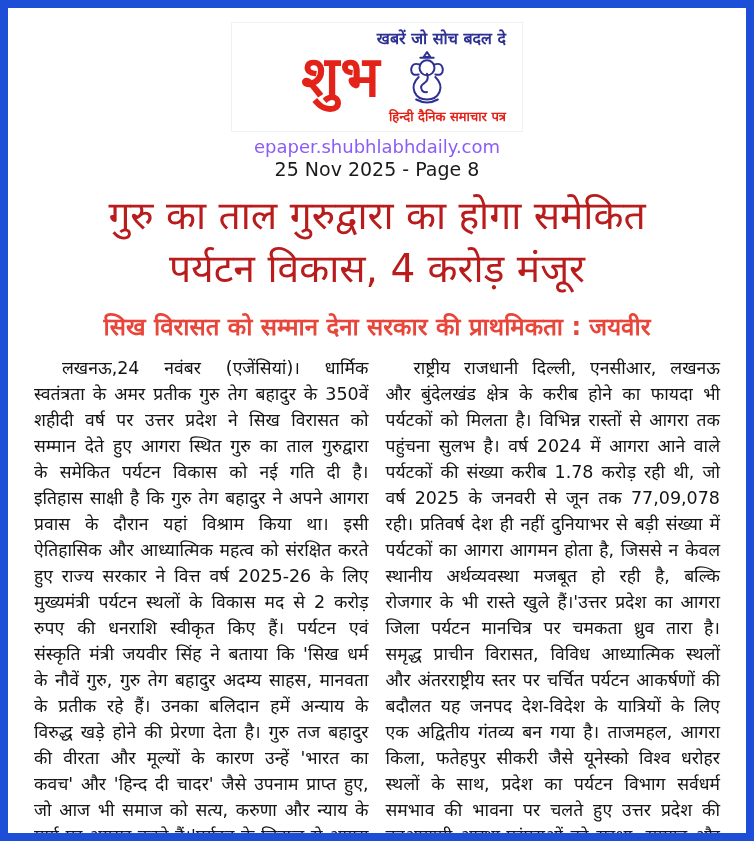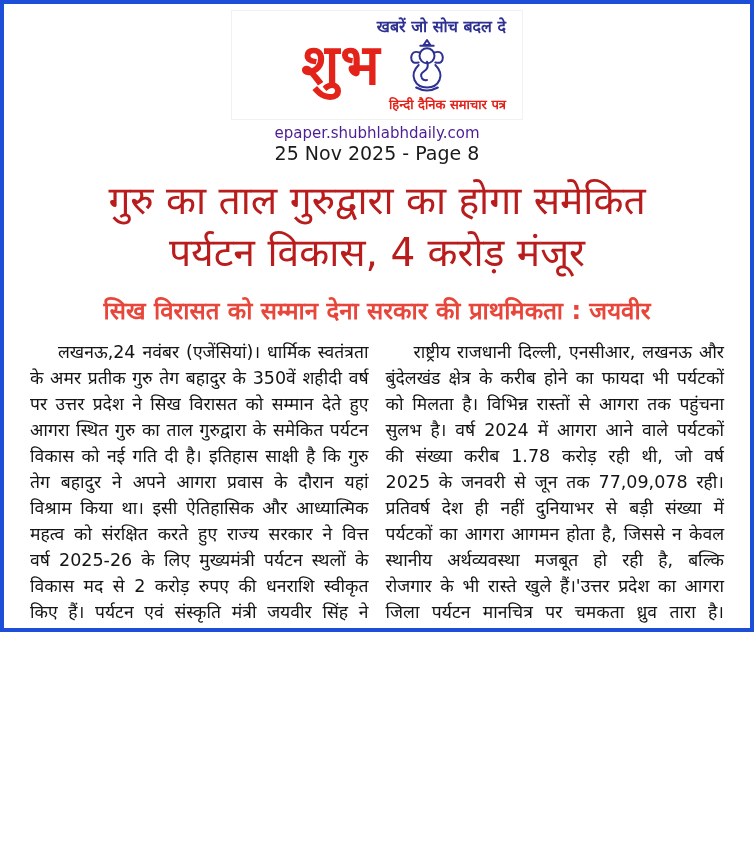--- a/index.html
+++ b/index.html
@@ -3,24 +3,24 @@
 <meta charset="utf-8">
 <style>
   * { margin: 0; padding: 0; box-sizing: border-box; }
   html, body { background: #ffffff; }
   body {
     width: 754px; height: 854px;
     font-family: "DejaVu Sans", "Liberation Sans", sans-serif;
     overflow: hidden;
   }
   .page {
-    width: 754px; height: 632px;
-    border: 4px solid #1d4ed8;
+    width: 754px; height: 841px;
+    border: 8px solid #1d4ed8;
     background: #ffffff;
-    padding: 4px 26px 6px 26px;
+    padding: 12px 26px 6px 26px;
     overflow: hidden;
   }
   
   .masthead { text-align: center; }
   .logo-box {
     display: inline-block;
     background: #ffffff;
     border: 1px solid #f1f1f1;
     padding: 4px 14px 6px 14px;
     margin-top: 2px;
@@ -49,22 +49,22 @@
   .ganesh { display: inline-flex; align-items: flex-end; margin: 0 1px; }
   .logo-subtitle {
     text-align: right;
     color: #e32219;
     font-weight: bold;
     font-size: 13px;
     margin-top: 2px;
     padding-right: 2px;
   }
   .site-url {
-    font-size: 15px;
-    color: #4c1d95;
+    font-size: 18px;
+    color: #8b5cf6;
     margin-top: 4px;
     line-height: 1.2;
   }
   .date-page {
     font-size: 19px;
     color: #1a1a1a;
     line-height: 1.2;
   }
   
   .headline {

